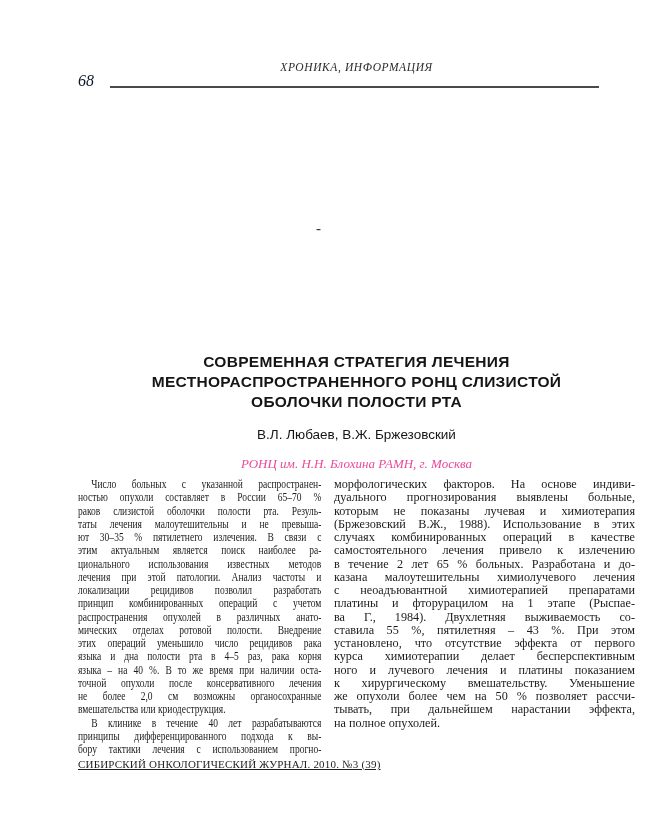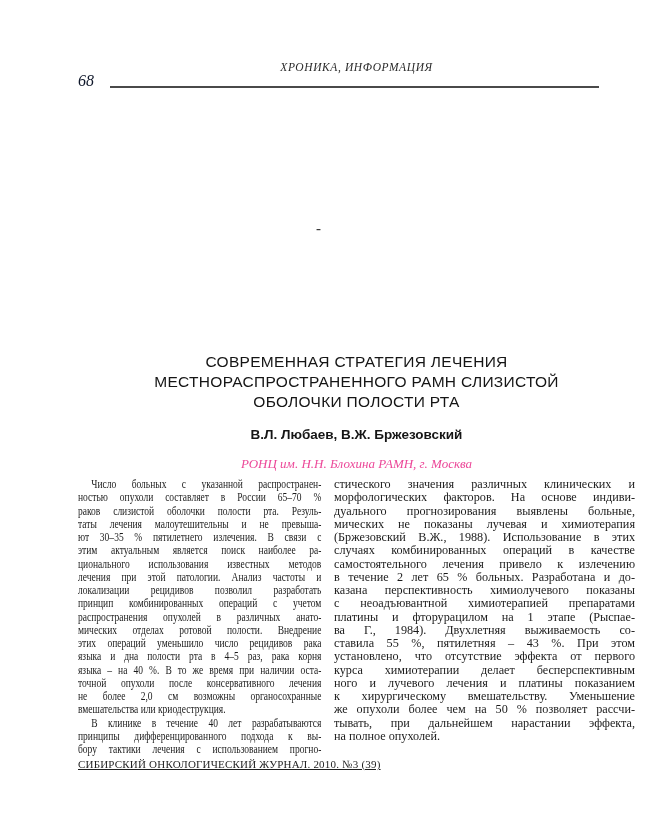--- a/index.html
+++ b/index.html
@@ -45,30 +45,30 @@
   }
   
   .title-block {
     position: absolute;
     left: 78px; top: 352px;
     width: 557px;
     text-align: center;
   }
   .title-line {
     font-family: "Liberation Sans", sans-serif;
-    font-weight: normal;
+    font-weight: bold;
     font-size: 15.5px;
     line-height: 20px;
     letter-spacing: 0.3px;
     color: #151515;
   }
   .authors {
     margin-top: 15px;
     font-family: "Liberation Sans", sans-serif;
-    font-weight: bold;
+    font-weight: normal;
     font-size: 13.5px;
     color: #151515;
   }
   .affiliation {
     margin-top: 14px;
     font: italic 13px "Liberation Serif", serif;
     color: #ec4899;
   }
   
   .body-block {
@@ -119,21 +119,21 @@
 <div class="sheet">
 
   <div class="page-number">68</div>
   <div class="running-head">ХРОНИКА, ИНФОРМАЦИЯ</div>
   <div class="header-rule"></div>
 
   <span class="artifact-dash">-</span>
 
   <div class="title-block">
     <div class="title-line">СОВРЕМЕННАЯ СТРАТЕГИЯ ЛЕЧЕНИЯ</div>
-    <div class="title-line">МЕСТНОРАСПРОСТРАНЕННОГО РАМН СЛИЗИСТОЙ</div>
+    <div class="title-line">МЕСТНОРАСПРОСТРАНЕННОГО РОНЦ СЛИЗИСТОЙ</div>
     <div class="title-line">ОБОЛОЧКИ ПОЛОСТИ РТА</div>
     <div class="authors">В.Л. Любаев, В.Ж. Бржезовский</div>
     <div class="affiliation">РОНЦ им. Н.Н. Блохина РАМН, г. Москва</div>
   </div>
 
   <div class="body-block">
     <div class="col col-left" id="col-left">
         <div class="line indent">Число больных с указанной распространен-</div>
         <div class="line">ностью опухоли  составляет в России 65–70 %</div>
         <div class="line">раков слизистой оболочки полости рта. Резуль-</div>
@@ -150,29 +150,28 @@
         <div class="line">языка и дна полости рта в 4–5 раз, рака корня</div>
         <div class="line">языка – на 40 %. В то же время при наличии оста-</div>
         <div class="line">точной опухоли после консервативного лечения</div>
         <div class="line">не более 2,0 см возможны органосохранные</div>
         <div class="line para-end">вмешательства или криодеструкция.</div>
         <div class="line indent">В клинике в течение 40 лет разрабатываются</div>
         <div class="line">принципы дифференцированного подхода к вы-</div>
         <div class="line">бору тактики лечения с использованием прогно-</div>
       </div>
     <div class="col col-right" id="col-right">
-        <div class="line">стического значения различных клинических и</div>
         <div class="line">морфологических факторов. На основе индиви-</div>
         <div class="line">дуального прогнозирования выявлены больные,</div>
-        <div class="line">мических не показаны лучевая и химиотерапия</div>
+        <div class="line">которым не показаны лучевая и химиотерапия</div>
         <div class="line">(Бржезовский В.Ж., 1988). Использование в этих</div>
         <div class="line">случаях комбинированных операций в качестве</div>
         <div class="line">самостоятельного лечения привело к излечению</div>
         <div class="line">в течение 2 лет 65 % больных. Разработана и до-</div>
-        <div class="line">казана перспективность химиолучевого показаны</div>
+        <div class="line">казана малоутешительны химиолучевого лечения</div>
         <div class="line">с неоадъювантной химиотерапией  препаратами</div>
         <div class="line">платины и фторурацилом на 1 этапе (Рыспае-</div>
         <div class="line">ва Г., 1984). Двухлетняя выживаемость со-</div>
         <div class="line">ставила 55 %, пятилетняя – 43 %. При этом</div>
         <div class="line">установлено, что отсутствие эффекта от первого</div>
         <div class="line">курса химиотерапии делает бесперспективным</div>
         <div class="line">ного и лучевого лечения и платины показанием</div>
         <div class="line">к хирургическому вмешательству. Уменьшение</div>
         <div class="line">же опухоли более чем на 50 % позволяет рассчи-</div>
         <div class="line">тывать, при дальнейшем нарастании эффекта,</div>

